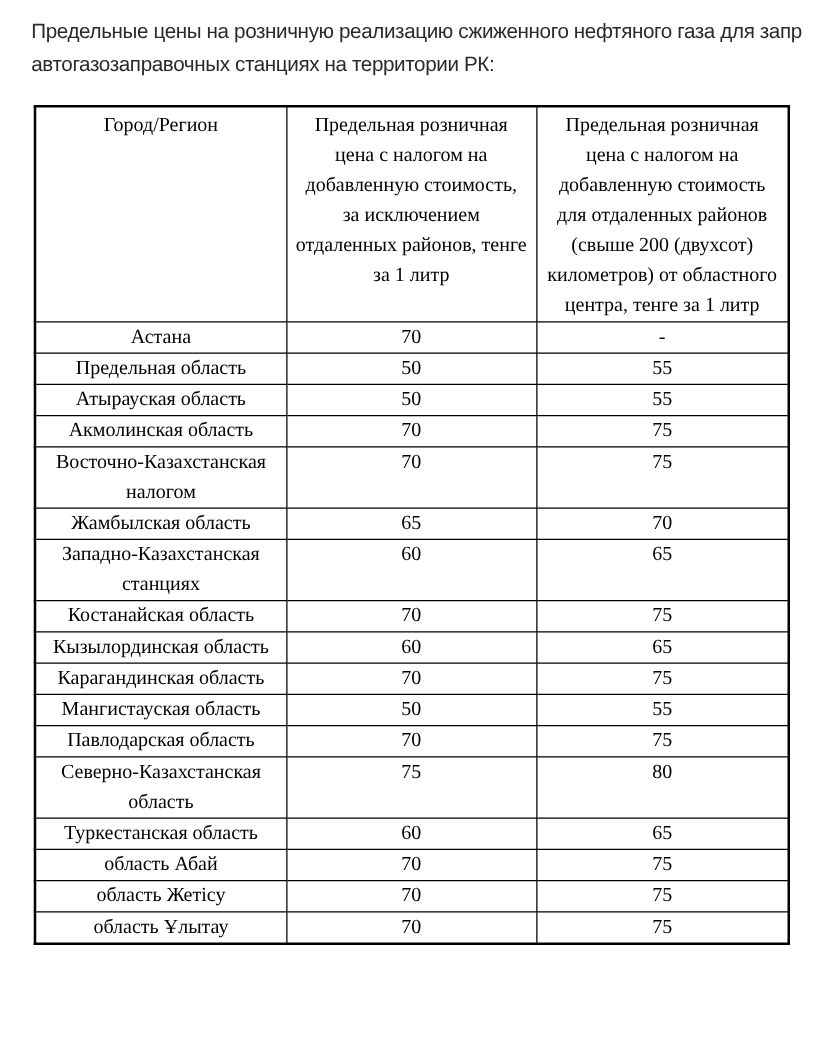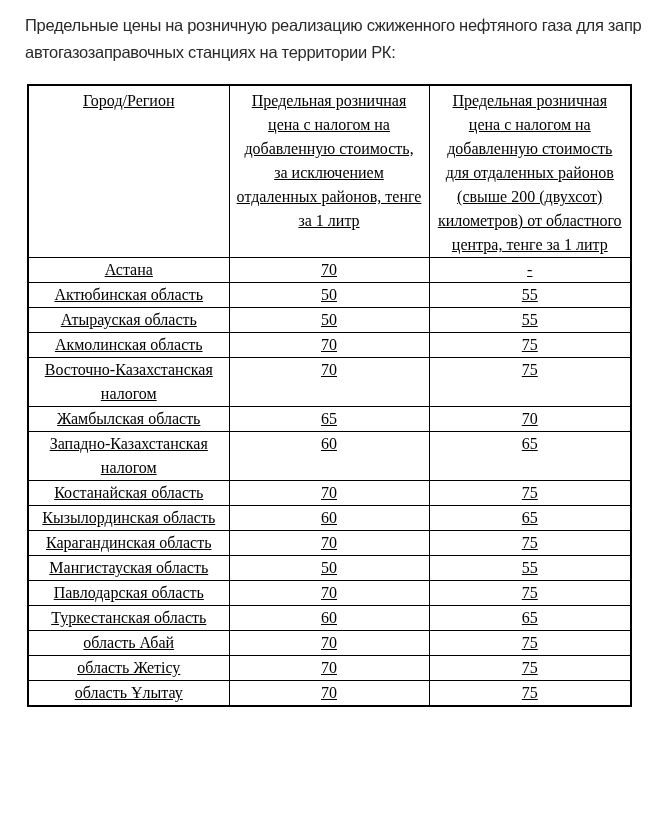--- a/index.html
+++ b/index.html
@@ -30,21 +30,20 @@
   }
   .price-table {
     position: absolute;
     left: 27px;
     top: 84px;
     width: 603px;
     border-collapse: collapse;
     table-layout: fixed;
     color: #000000;
     border: 2px solid #000000;
-    text-decoration: underline;
   }
   .price-table th,
   .price-table td {
     border: 1px solid #000000;
     text-align: center;
     vertical-align: top;
     font-weight: normal;
     font-size: 16px;
     line-height: 24px;
     white-space: pre-line;
@@ -94,21 +93,21 @@
 центра, тенге за 1 литр</th>
       </tr>
     </thead>
     <tbody>
         <tr>
           <td>Астана</td>
           <td>70</td>
           <td>-</td>
         </tr>
         <tr>
-          <td>Актюбинская область</td>
+          <td>Предельная область</td>
           <td>50</td>
           <td>55</td>
         </tr>
         <tr>
           <td>Атырауская область</td>
           <td>50</td>
           <td>55</td>
         </tr>
         <tr>
           <td>Акмолинская область</td>
@@ -121,21 +120,21 @@
           <td>70</td>
           <td>75</td>
         </tr>
         <tr>
           <td>Жамбылская область</td>
           <td>65</td>
           <td>70</td>
         </tr>
         <tr>
           <td>Западно-Казахстанская
-налогом</td>
+станциях</td>
           <td>60</td>
           <td>65</td>
         </tr>
         <tr>
           <td>Костанайская область</td>
           <td>70</td>
           <td>75</td>
         </tr>
         <tr>
           <td>Кызылординская область</td>
@@ -151,20 +150,26 @@
           <td>Мангистауская область</td>
           <td>50</td>
           <td>55</td>
         </tr>
         <tr>
           <td>Павлодарская область</td>
           <td>70</td>
           <td>75</td>
         </tr>
         <tr>
+          <td>Северно-Казахстанская
+область</td>
+          <td>75</td>
+          <td>80</td>
+        </tr>
+        <tr>
           <td>Туркестанская область</td>
           <td>60</td>
           <td>65</td>
         </tr>
         <tr>
           <td>область Абай</td>
           <td>70</td>
           <td>75</td>
         </tr>
         <tr>

